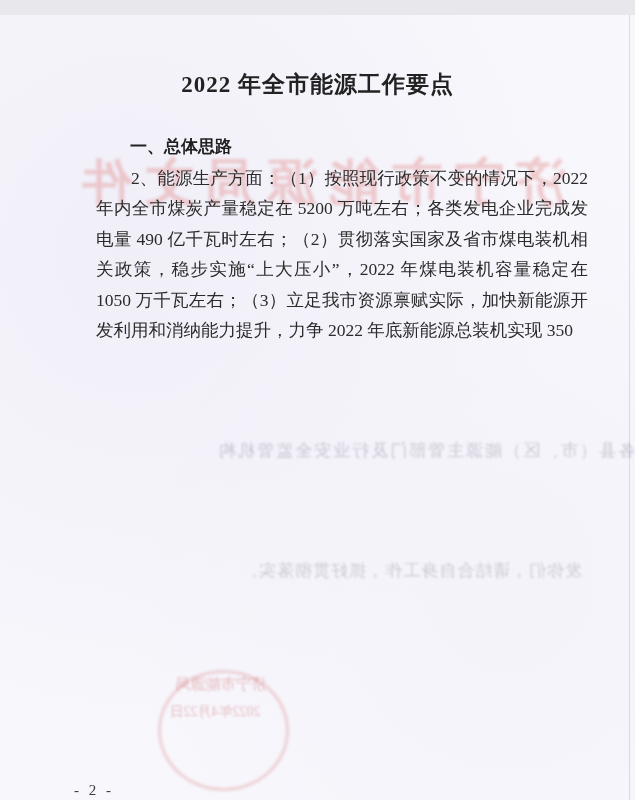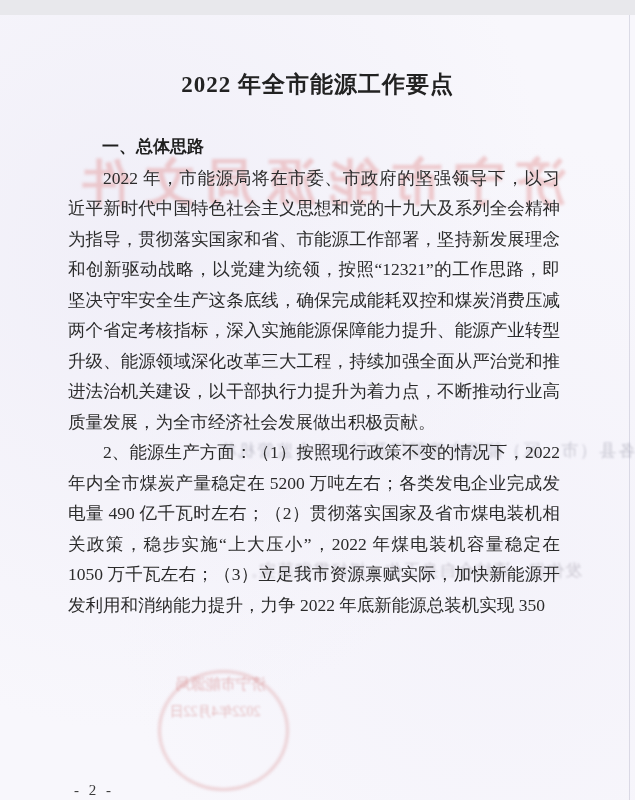--- a/index.html
+++ b/index.html
@@ -65,21 +65,21 @@
   }
   
   .doc-title{
     position:absolute;top:54px;left:0;width:635px;
     text-align:center;
     font-size:23px;font-weight:700;
     letter-spacing:1px;
     color:#222;
   }
   .content{
-    position:absolute;top:117px;left:68px;width:492px;
+    position:absolute;top:117px;left:96px;width:492px;
     font-size:17.5px;line-height:30.5px;
     text-align:justify;
     text-justify:inter-character;
   }
   .section-heading{
     font-weight:700;
     text-indent:2em;
     color:#1f1f1f;
     font-family:"Liberation Sans","DejaVu Sans",sans-serif;
     font-size:17px;
@@ -104,21 +104,20 @@
   <div class="stamp-circle"></div>
 
   <div class="bleed bleed-stamp-org">济宁市能源局</div>
 
   <div class="bleed bleed-stamp-date">2022年4月22日</div>
 
   <div class="doc-title">2022 年全市能源工作要点</div>
 
   <div class="content">
     <div class="section-heading">一、总体思路</div>
-    <p>2022 年，市能源局将在市委、市政府的坚强领导下，以习近平新时代中国特色社会主义思想和党的十九大及系列全会精神为指导，贯彻落实国家和省、市能源工作部署，坚持新发展理念和创新驱动战略，以党建为统领，按照“12321”的工作思路，即坚决守牢安全生产这条底线，确保完成能耗双控和煤炭消费压减两个省定考核指标，深入实施能源保障能力提升、能源产业转型升级、能源领域深化改革三大工程，持续加强全面从严治党和推进法治机关建设，以干部执行力提升为着力点，不断推动行业高质量发展，为全市经济社会发展做出积极贡献。</p>
 
     <p>2、能源生产方面：（1）按照现行政策不变的情况下，2022 年内全市煤炭产量稳定在 5200 万吨左右；各类发电企业完成发电量 490 亿千瓦时左右；（2）贯彻落实国家及省市煤电装机相关政策，稳步实施“上大压小”，2022 年煤电装机容量稳定在 1050 万千瓦左右；（3）立足我市资源禀赋实际，加快新能源开发利用和消纳能力提升，力争 2022 年底新能源总装机实现 350</p>
   </div>
 
   <div class="page-number">- 2 -</div>
 
   <div class="scan-edge"></div>
 </div>
 
 </body></html>

